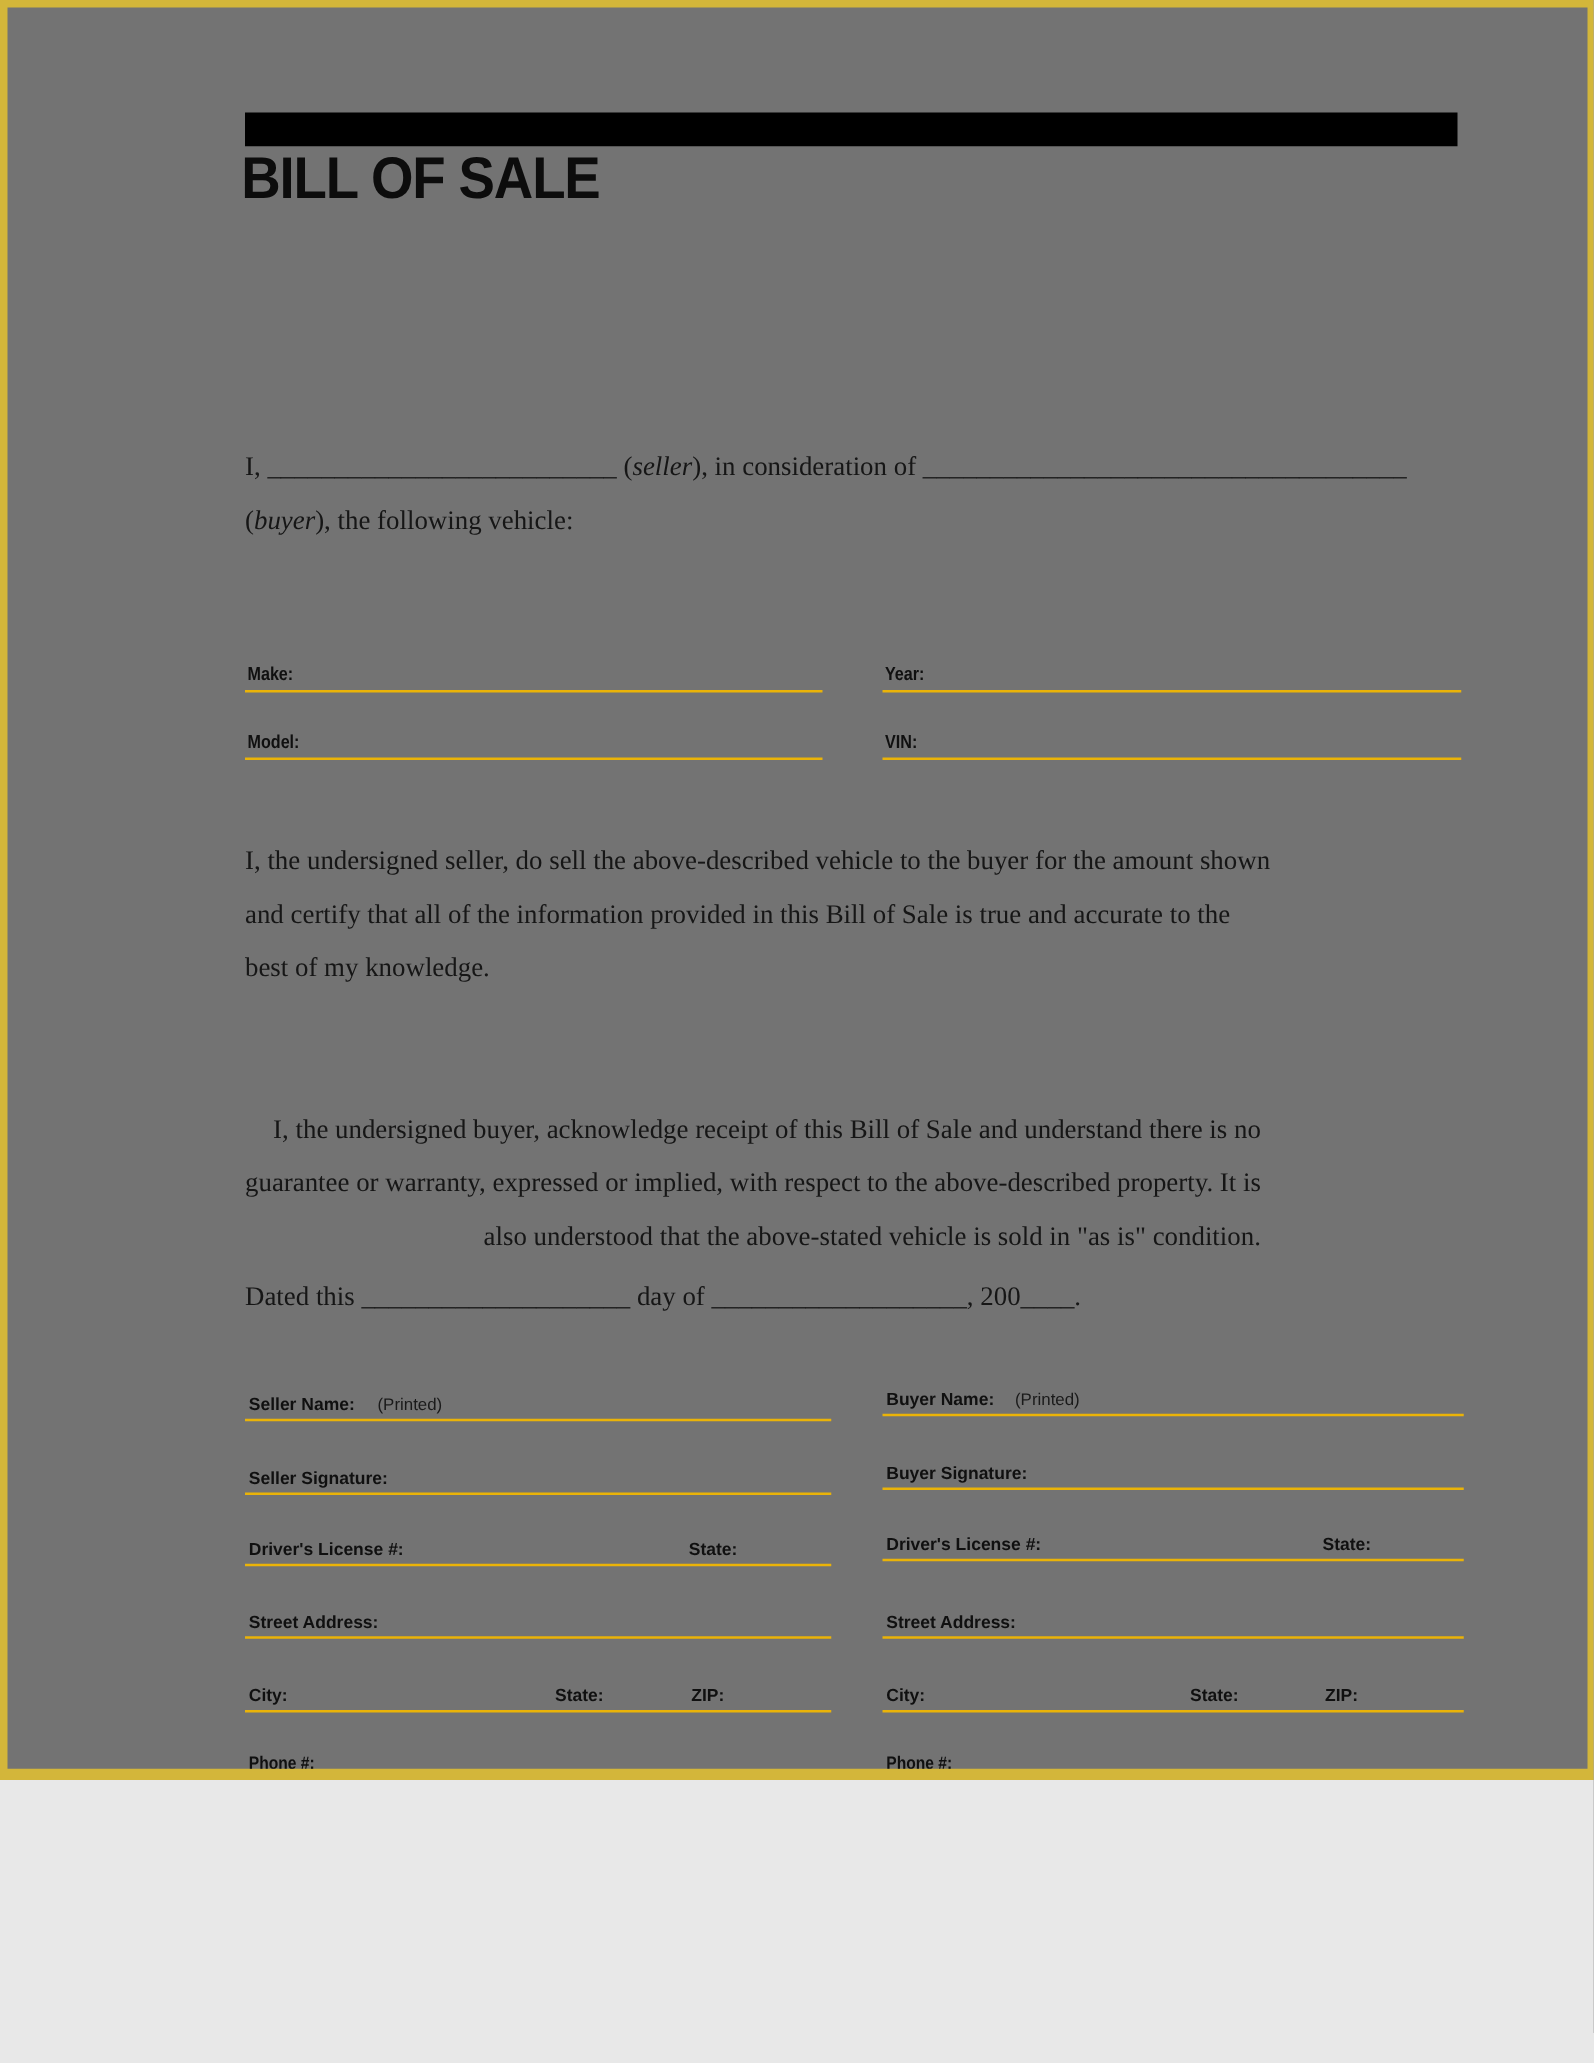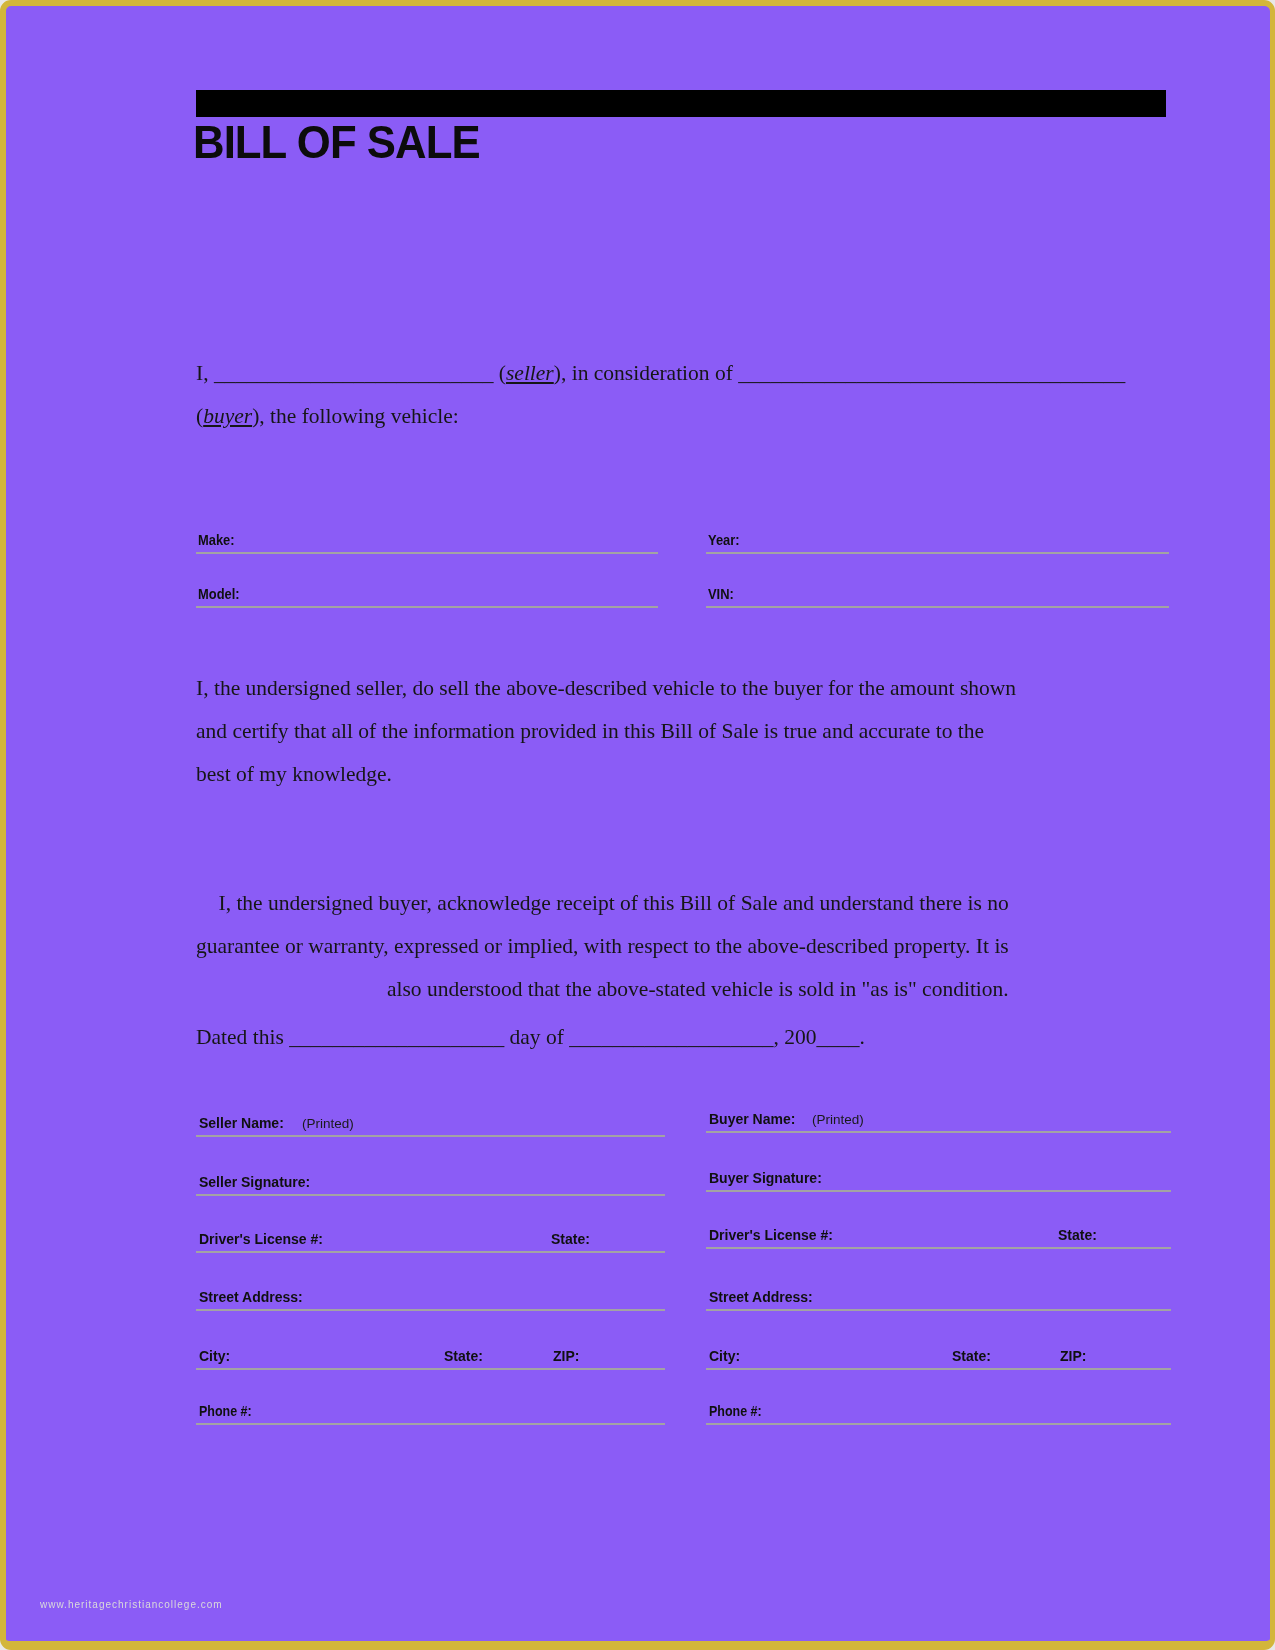--- a/index.html
+++ b/index.html
@@ -1,50 +1,49 @@
 <!DOCTYPE html>
 <html><head>
 <meta charset="utf-8">
 <style>
   html,body{margin:0;padding:0;background:#e8e8e8;}
   .page{
     position:relative;
-    width:1275px;height:1650px;
+    width:1275px;height:1424px;
     box-sizing:border-box;
-    background:#8b5cf6;
+    background:#737373;
     border-style:solid;
     border-color:#d3b63a;
     border-width:6px 5px 9px 6px;
     overflow:hidden;
     font-family:"Liberation Sans",sans-serif;
-    border-radius:11px;
   }
   .abs{position:absolute;}
   .bar{background:#000;}
   .doc-title{
     font-family:"Liberation Sans",sans-serif;
     font-weight:800;
     font-size:47px;
     line-height:1;
     letter-spacing:-1px;
     color:#0c0c0c;
     transform:scaleX(.93);
     transform-origin:0 0;
     white-space:nowrap;
   }
   .serif{
     font-family:"Liberation Serif",serif;
     font-size:21.5px;
     color:#161616;
   }
   .pline{white-space:nowrap;line-height:43px;height:43px;}
-  .it{font-style:italic;text-decoration:underline;}
+  .it{font-style:italic;}
   .field{
     position:absolute;
-    border-bottom:2px solid #a3a3a3;
+    border-bottom:2px solid #eab308;
     box-sizing:border-box;
   }
   .field>span{position:absolute;bottom:4px;white-space:nowrap;}
   .flabel{
     font-family:"Liberation Sans",sans-serif;
     font-weight:bold;
     font-size:14px;
     color:#101010;
     letter-spacing:0;
   }

